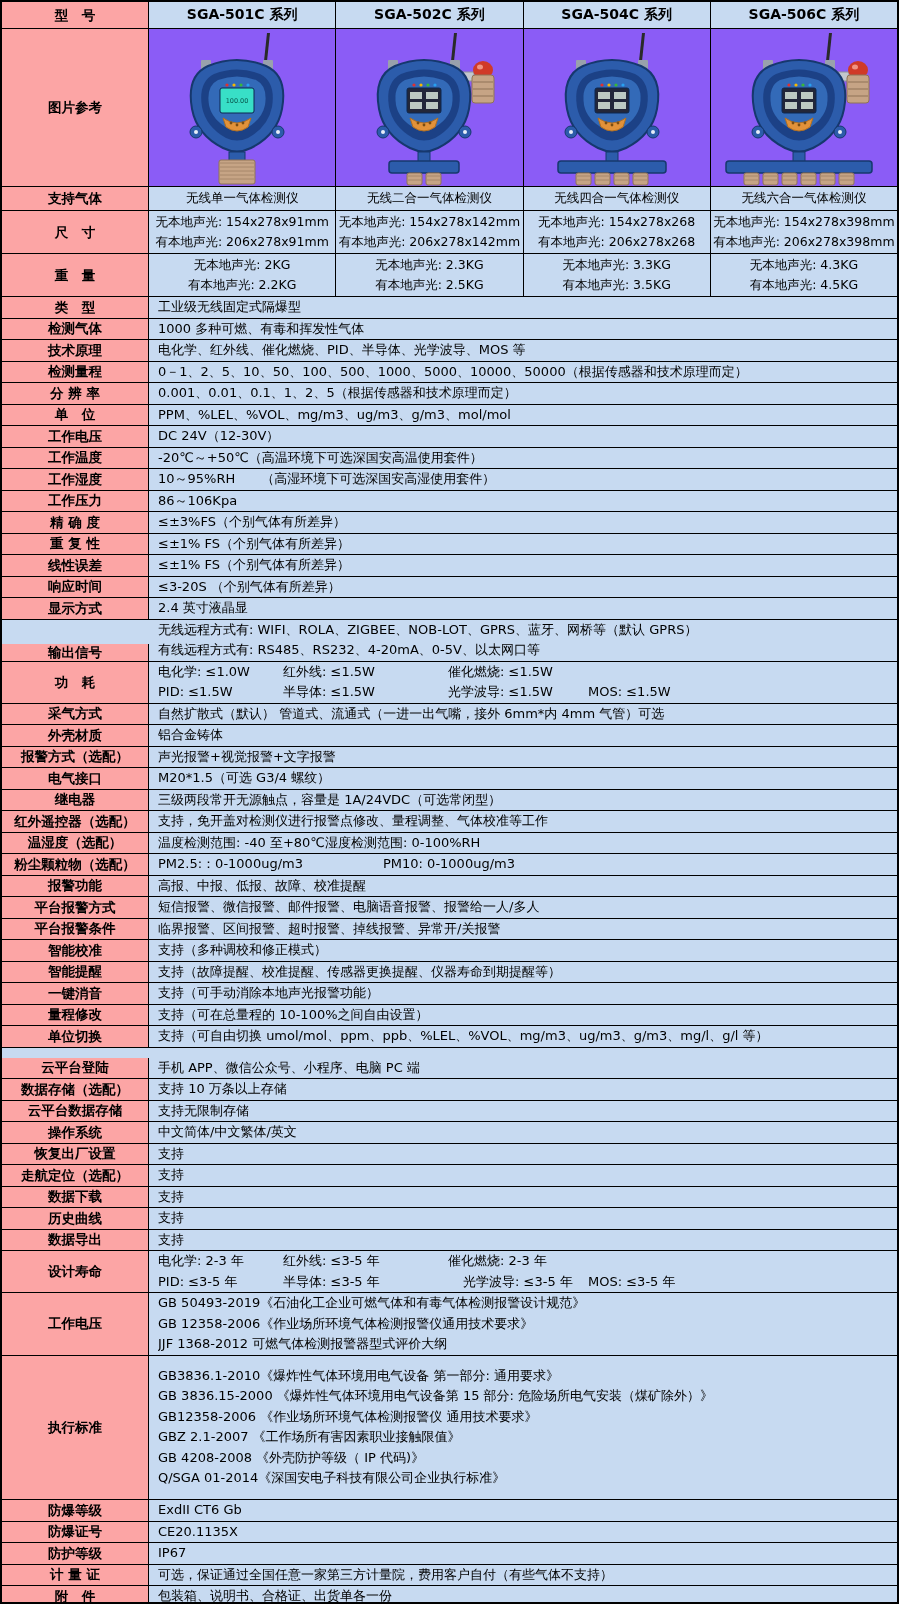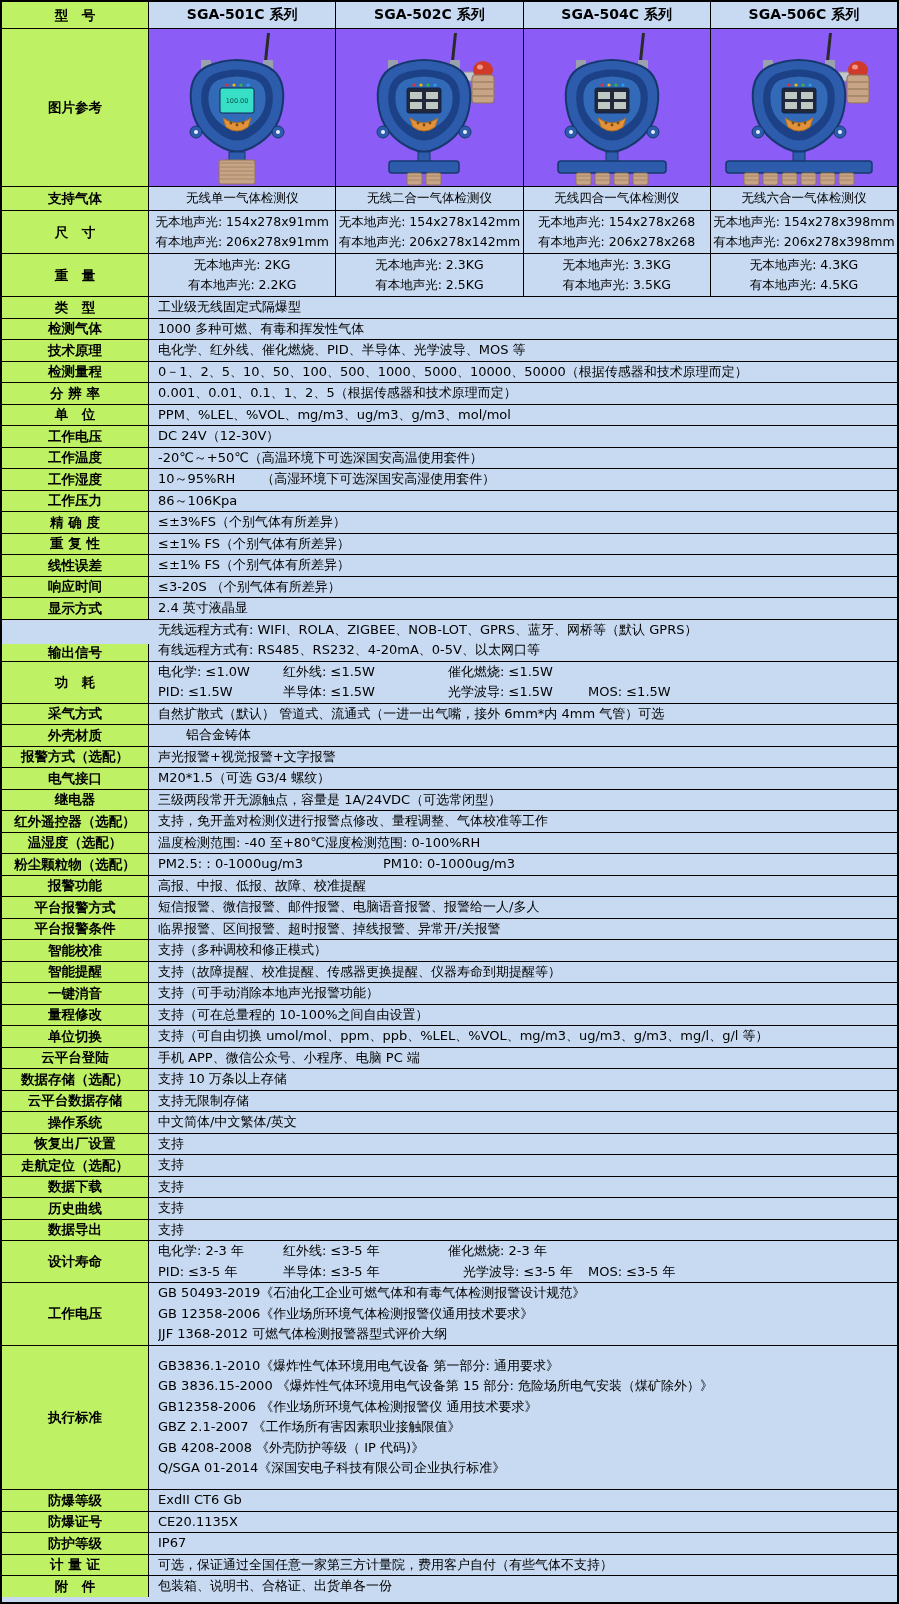--- a/index.html
+++ b/index.html
@@ -1,21 +1,21 @@
 <!DOCTYPE html>
 <html><head>
 <meta charset="utf-8">
 <style>
   html,body { margin:0; padding:0; background:#fff; }
   body { width:899px; font-family:"DejaVu Sans","Liberation Sans",sans-serif; color:#000; }
   .table { width:899px; height:1604px; box-sizing:border-box; border:2px solid #000;
            display:flex; flex-direction:column; background:#c7daf1; overflow:hidden; }
   .row { display:flex; border-bottom:1px solid #000; flex:0 0 auto; }
   .row:last-child { border-bottom:none; }
-  .label { width:147px; flex:0 0 147px; box-sizing:border-box; background:#bef264;
+  .label { width:147px; flex:0 0 147px; box-sizing:border-box; background:#fca5a5;
            border-right:1px solid #000; display:flex; align-items:center; justify-content:center;
            font-weight:bold; font-size:13.5px; text-align:center; line-height:17px; padding:0 2px; }
   .cells { flex:1 1 auto; display:flex; min-width:0; }
   .cell { flex:1 1 0; box-sizing:border-box; border-right:1px solid #000; background:#c7daf1;
           display:flex; flex-direction:column; align-items:center; justify-content:center;
           font-size:12.5px; text-align:center; min-width:0; }
   .cell:last-child { border-right:none; }
   .img-cell { background:#8b5cf6; justify-content:flex-end; }
   .value { flex:1 1 auto; background:#c7daf1; display:flex; flex-direction:column;
            justify-content:center; font-size:13px; padding-left:9px; min-width:0; }
@@ -360,21 +360,21 @@
         <div class="label">功　耗</div>
         <div class="value">
           <div class="line"><span class="seg" style="min-width: 125px;">电化学: ≤1.0W</span><span class="seg" style="min-width: 165px;">红外线: ≤1.5W</span><span class="seg">催化燃烧: ≤1.5W</span></div>
           <div class="line"><span class="seg" style="min-width: 125px;">PID: ≤1.5W</span><span class="seg" style="min-width: 165px;">半导体: ≤1.5W</span><span class="seg" style="min-width: 140px;">光学波导: ≤1.5W</span><span class="seg">MOS: ≤1.5W</span></div>
         </div>
       </div><div class="row" style="min-height: 20.5px;">
         <div class="label">采气方式</div>
         <div class="value">
           <div class="line">自然扩散式（默认） 管道式、流通式（一进一出气嘴，接外 6mm*内 4mm 气管）可选</div>
         </div>
-      </div><div class="row" style="min-height: 20.5px; gap: 28px;">
+      </div><div class="row" style="min-height: 20.5px;">
         <div class="label">外壳材质</div>
         <div class="value">
           <div class="line">铝合金铸体</div>
         </div>
       </div><div class="row" style="min-height: 20.5px;">
         <div class="label">报警方式（选配）</div>
         <div class="value">
           <div class="line">声光报警+视觉报警+文字报警</div>
         </div>
       </div><div class="row" style="min-height: 20.5px;">
@@ -435,21 +435,21 @@
       </div><div class="row" style="min-height: 20.5px;">
         <div class="label">量程修改</div>
         <div class="value">
           <div class="line">支持（可在总量程的 10-100%之间自由设置）</div>
         </div>
       </div><div class="row" style="min-height: 20.5px;">
         <div class="label">单位切换</div>
         <div class="value">
           <div class="line">支持（可自由切换 umol/mol、ppm、ppb、%LEL、%VOL、mg/m3、ug/m3、g/m3、mg/l、g/l 等）</div>
         </div>
-      </div><div class="row" style="min-height: 20.5px;">
+      </div><div class="row" style="min-height: 20.5px; margin-top: 10px;">
         <div class="label">云平台登陆</div>
         <div class="value">
           <div class="line">手机 APP、微信公众号、小程序、电脑 PC 端</div>
         </div>
       </div><div class="row" style="min-height: 20.5px;">
         <div class="label">数据存储（选配）</div>
         <div class="value">
           <div class="line">支持 10 万条以上存储</div>
         </div>
       </div><div class="row" style="min-height: 20.5px;">

